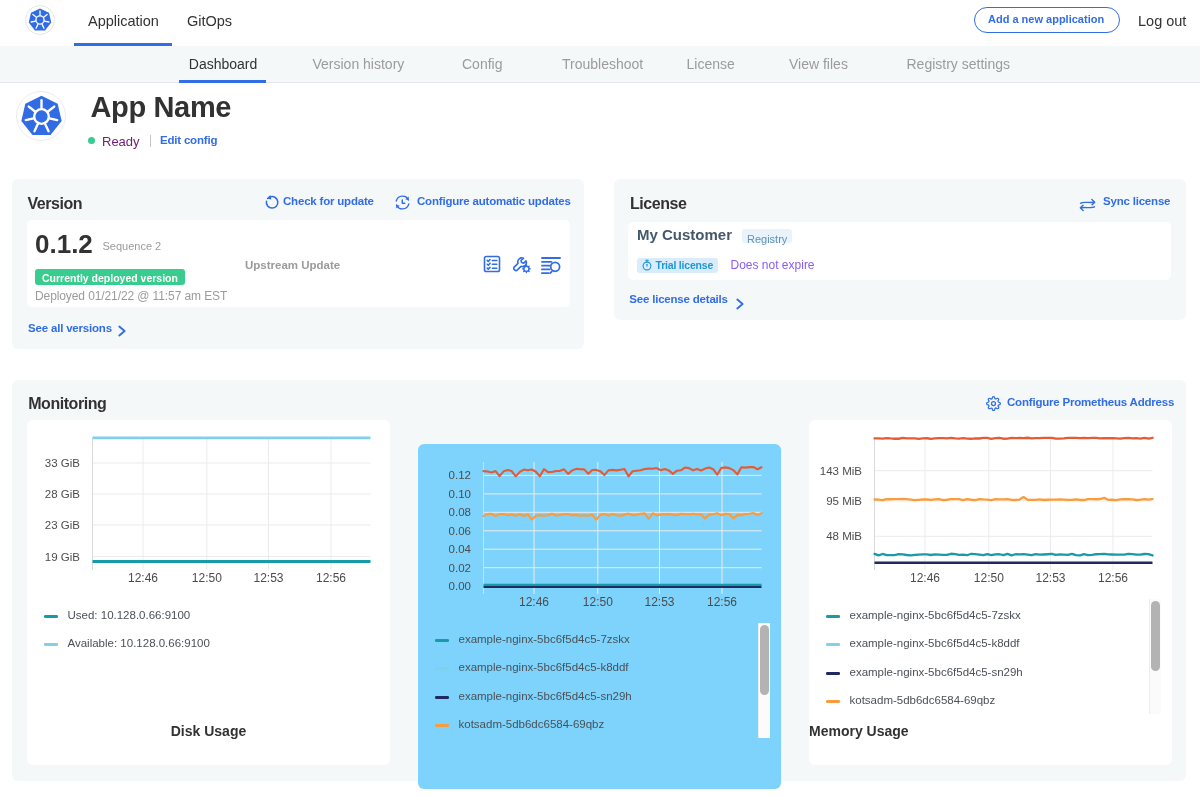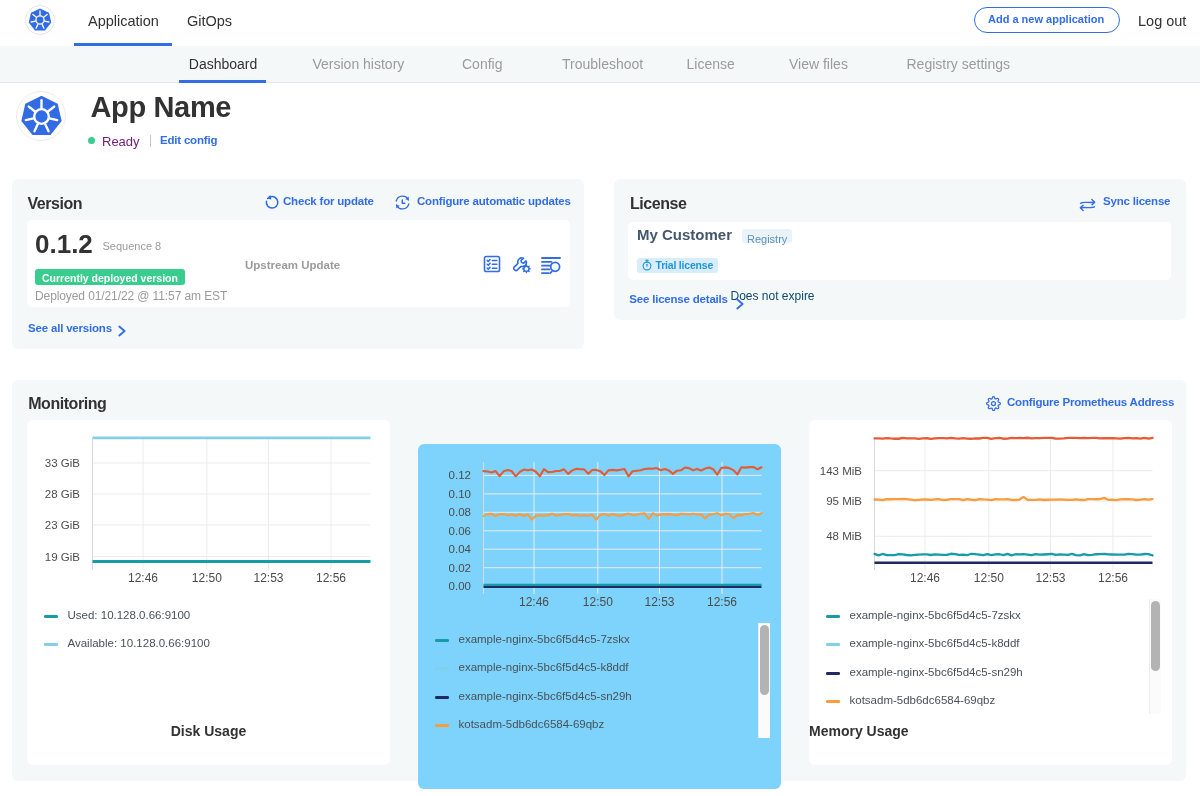--- a/index.html
+++ b/index.html
@@ -75,21 +75,21 @@
 <path d="M3.2 9.8 A 9.1 9.1 0 0 1 20.4 8.6"></path>
 <path d="M20.8 14.2 A 9.1 9.1 0 0 1 3.6 15.4"></path>
 <polyline points="21.0,3.6 20.55,8.7 15.9,7.5" fill="#326de6" stroke="none"></polyline>
 <polyline points="3.0,20.4 3.45,15.3 8.1,16.5" fill="#326de6" stroke="none"></polyline>
 <polyline points="11.7,8.4 11.7,13 15.2,13"></polyline>
 </svg></div>
 <div class="abs blue" style="left:417px;top:194.5px;">Configure automatic updates</div>
 
 <div class="abs" style="left:27px;top:219.5px;width:543px;height:87px;background:#fff;border-radius:5px;"></div>
 <div class="abs" style="left:35px;top:228.5px;font-size:26px;font-weight:bold;color:#323232;">0.1.2</div>
-<div class="abs" style="left:102.5px;top:239.5px;font-size:11px;line-height:13px;color:#9b9b9b;">Sequence 8</div>
+<div class="abs" style="left:102.5px;top:239.5px;font-size:11px;line-height:13px;color:#9b9b9b;">Sequence 2</div>
 <div class="abs" style="left:35px;top:269px;width:150px;height:16px;background:#38cc8e;border-radius:3px;"></div>
 <div class="abs" style="left:42px;top:271.5px;font-size:10.5px;font-weight:bold;color:#fff;">Currently deployed version</div>
 <div class="abs" style="left:35px;top:289.5px;font-size:12px;line-height:13px;color:#9b9b9b;letter-spacing:-0.1px;">Deployed 01/21/22 @ 11:57 am EST</div>
 <div class="abs" style="left:245px;top:258.6px;font-size:11.5px;line-height:13px;font-weight:bold;color:#9b9b9b;">Upstream Update</div>
 <div class="abs" style="left:482px;top:254px;"><svg width="20" height="20" viewBox="0 0 24 24" fill="none" stroke="#326de6" stroke-width="1.9" stroke-linecap="round" stroke-linejoin="round">
 <rect x="3" y="3" width="18" height="18" rx="2.2"></rect>
 <polyline points="6.3,7.6 7.5,8.8 9.6,6.6"></polyline>
 <polyline points="6.3,12.3 7.5,13.5 9.6,11.3"></polyline>
 <polyline points="6.3,17 7.5,18.2 9.6,16"></polyline>
 <line x1="12.4" y1="7.7" x2="17.8" y2="7.7"></line>
@@ -138,21 +138,21 @@
 <div class="abs" style="left:742px;top:228.5px;height:14.5px;padding:0 5px;background:#eaf3fa;border-radius:3px;"><span style="font-size:11px;color:#5e94ba;line-height:14.5px;">Registry</span></div>
 <div class="abs" style="left:636.5px;top:257.5px;height:15px;padding:0 5px 0 4px;background:#d9ecfb;border-radius:3px;display:flex;align-items:center;gap:3px;">
       <svg width="12" height="12" viewBox="0 0 24 24" fill="none" stroke="#1d97d7" stroke-width="2.2" stroke-linecap="round">
 <circle cx="12" cy="14" r="7.8"></circle>
 <line x1="12" y1="10.5" x2="12" y2="14.2"></line>
 <line x1="9.3" y1="2.4" x2="14.7" y2="2.4"></line>
 <line x1="12" y1="2.4" x2="12" y2="5.4"></line>
 </svg>
       <span style="font-size:10.5px;font-weight:bold;color:#1d97d7;letter-spacing:-0.2px;">Trial license</span>
     </div>
-<div class="abs" style="left:730.5px;top:257.5px;font-size:12px;line-height:14px;color:#0c4a6e;margin-top:31px;">Does not expire</div>
+<div class="abs" style="left:730.5px;top:257.5px;font-size:12px;line-height:14px;color:#8b5cf6;">Does not expire</div>
 <div class="abs blue" style="left:629.3px;top:293px;">See license details</div>
 <div class="abs" style="left:734.5px;top:295.5px;"><svg width="10" height="12" viewBox="0 0 10 12" fill="none" stroke="#326de6" stroke-width="1.9" stroke-linecap="round" stroke-linejoin="round">
         <polyline points="2.3,1.6 7.6,6 2.3,10.4"></polyline>
       </svg></div>
 
 <div class="abs" style="left:12px;top:380px;width:1174px;height:401px;background:#f5f8f9;border-radius:6px;"></div>
 <div class="abs sect" style="left:28.2px;top:394.6px;">Monitoring</div>
 <div class="abs" style="left:985.8px;top:396.3px;"><svg width="15" height="15" viewBox="0 0 24 24" fill="none" stroke="#326de6" stroke-width="2" stroke-linecap="round" stroke-linejoin="round">
 <circle cx="12" cy="12" r="3.2"></circle>
 <path d="M19.4 15a1.65 1.65 0 0 0 .33 1.82l.06.06a2 2 0 0 1 0 2.83 2 2 0 0 1-2.83 0l-.06-.06a1.65 1.65 0 0 0-1.82-.33 1.65 1.65 0 0 0-1 1.51V21a2 2 0 0 1-2 2 2 2 0 0 1-2-2v-.09A1.65 1.65 0 0 0 9 19.4a1.65 1.65 0 0 0-1.82.33l-.06.06a2 2 0 0 1-2.83 0 2 2 0 0 1 0-2.83l.06-.06a1.65 1.65 0 0 0 .33-1.82 1.65 1.65 0 0 0-1.51-1H3a2 2 0 0 1-2-2 2 2 0 0 1 2-2h.09A1.65 1.65 0 0 0 4.6 9a1.65 1.65 0 0 0-.33-1.82l-.06-.06a2 2 0 0 1 0-2.83 2 2 0 0 1 2.83 0l.06.06a1.65 1.65 0 0 0 1.82.33H9a1.65 1.65 0 0 0 1-1.51V3a2 2 0 0 1 2-2 2 2 0 0 1 2 2v.09a1.65 1.65 0 0 0 1 1.51 1.65 1.65 0 0 0 1.82-.33l.06-.06a2 2 0 0 1 2.83 0 2 2 0 0 1 0 2.83l-.06.06a1.65 1.65 0 0 0-.33 1.82V9a1.65 1.65 0 0 0 1.51 1H21a2 2 0 0 1 2 2 2 2 0 0 1-2 2h-.09a1.65 1.65 0 0 0-1.51 1z"></path>

